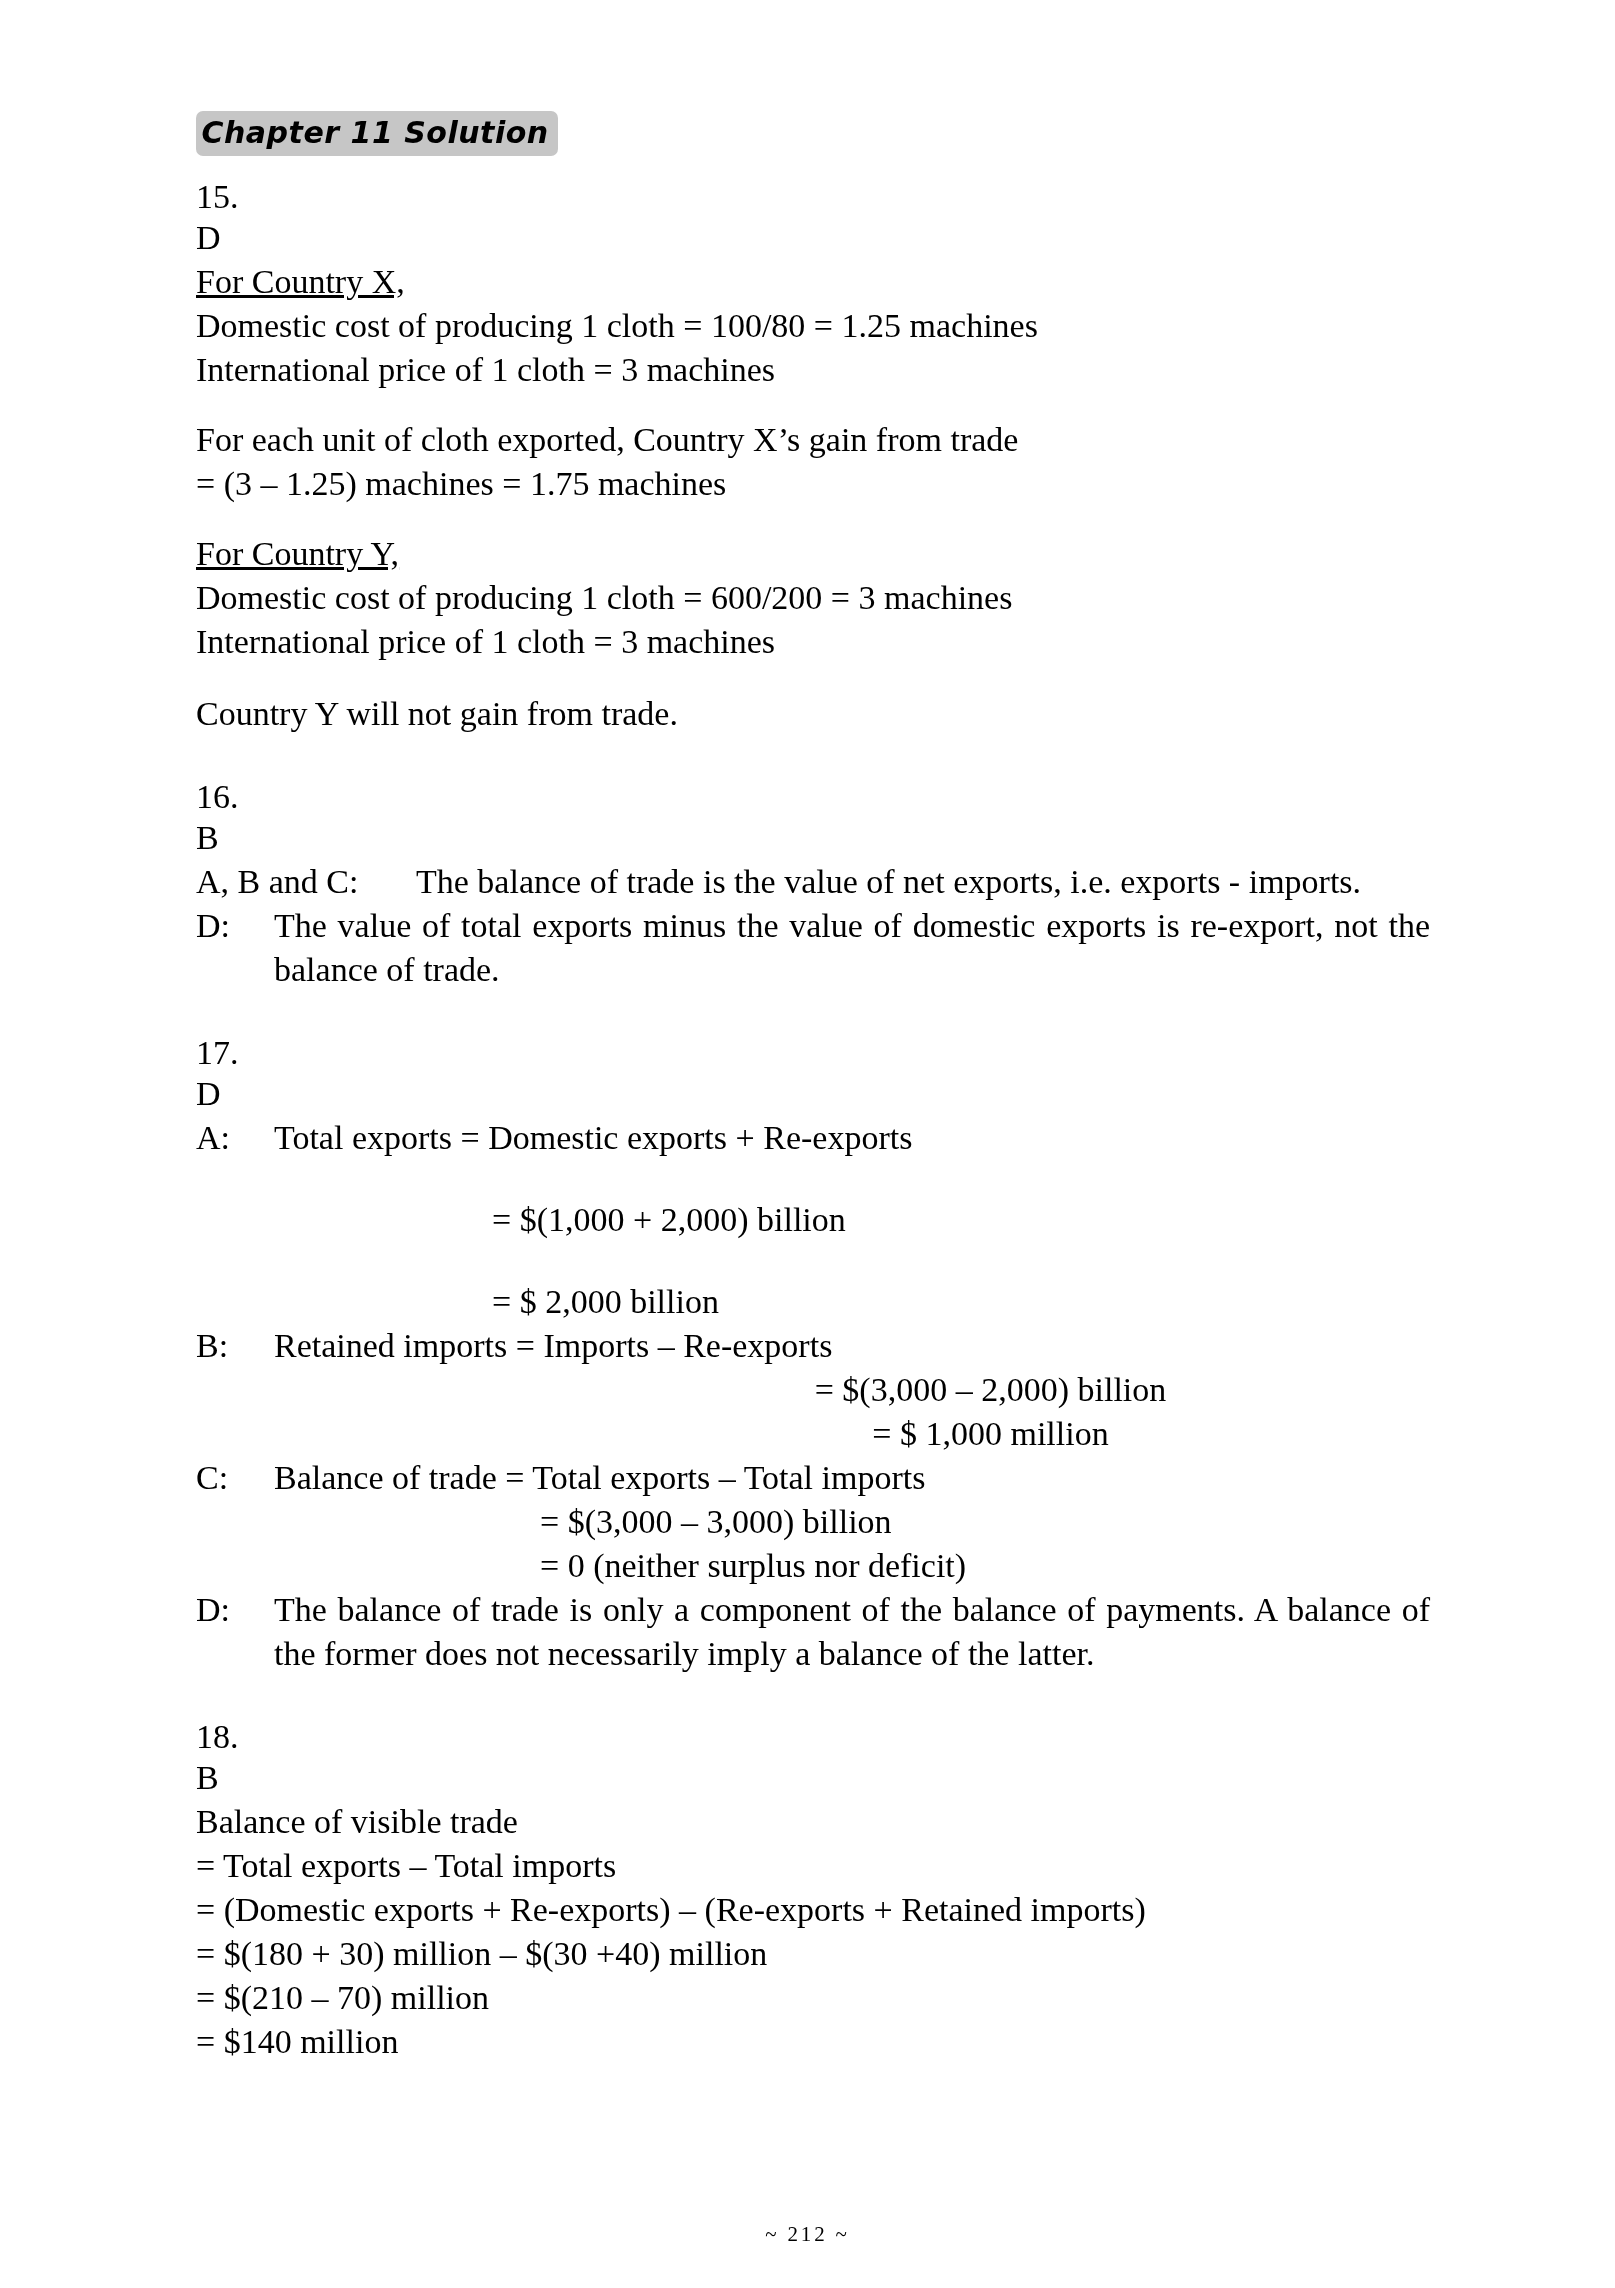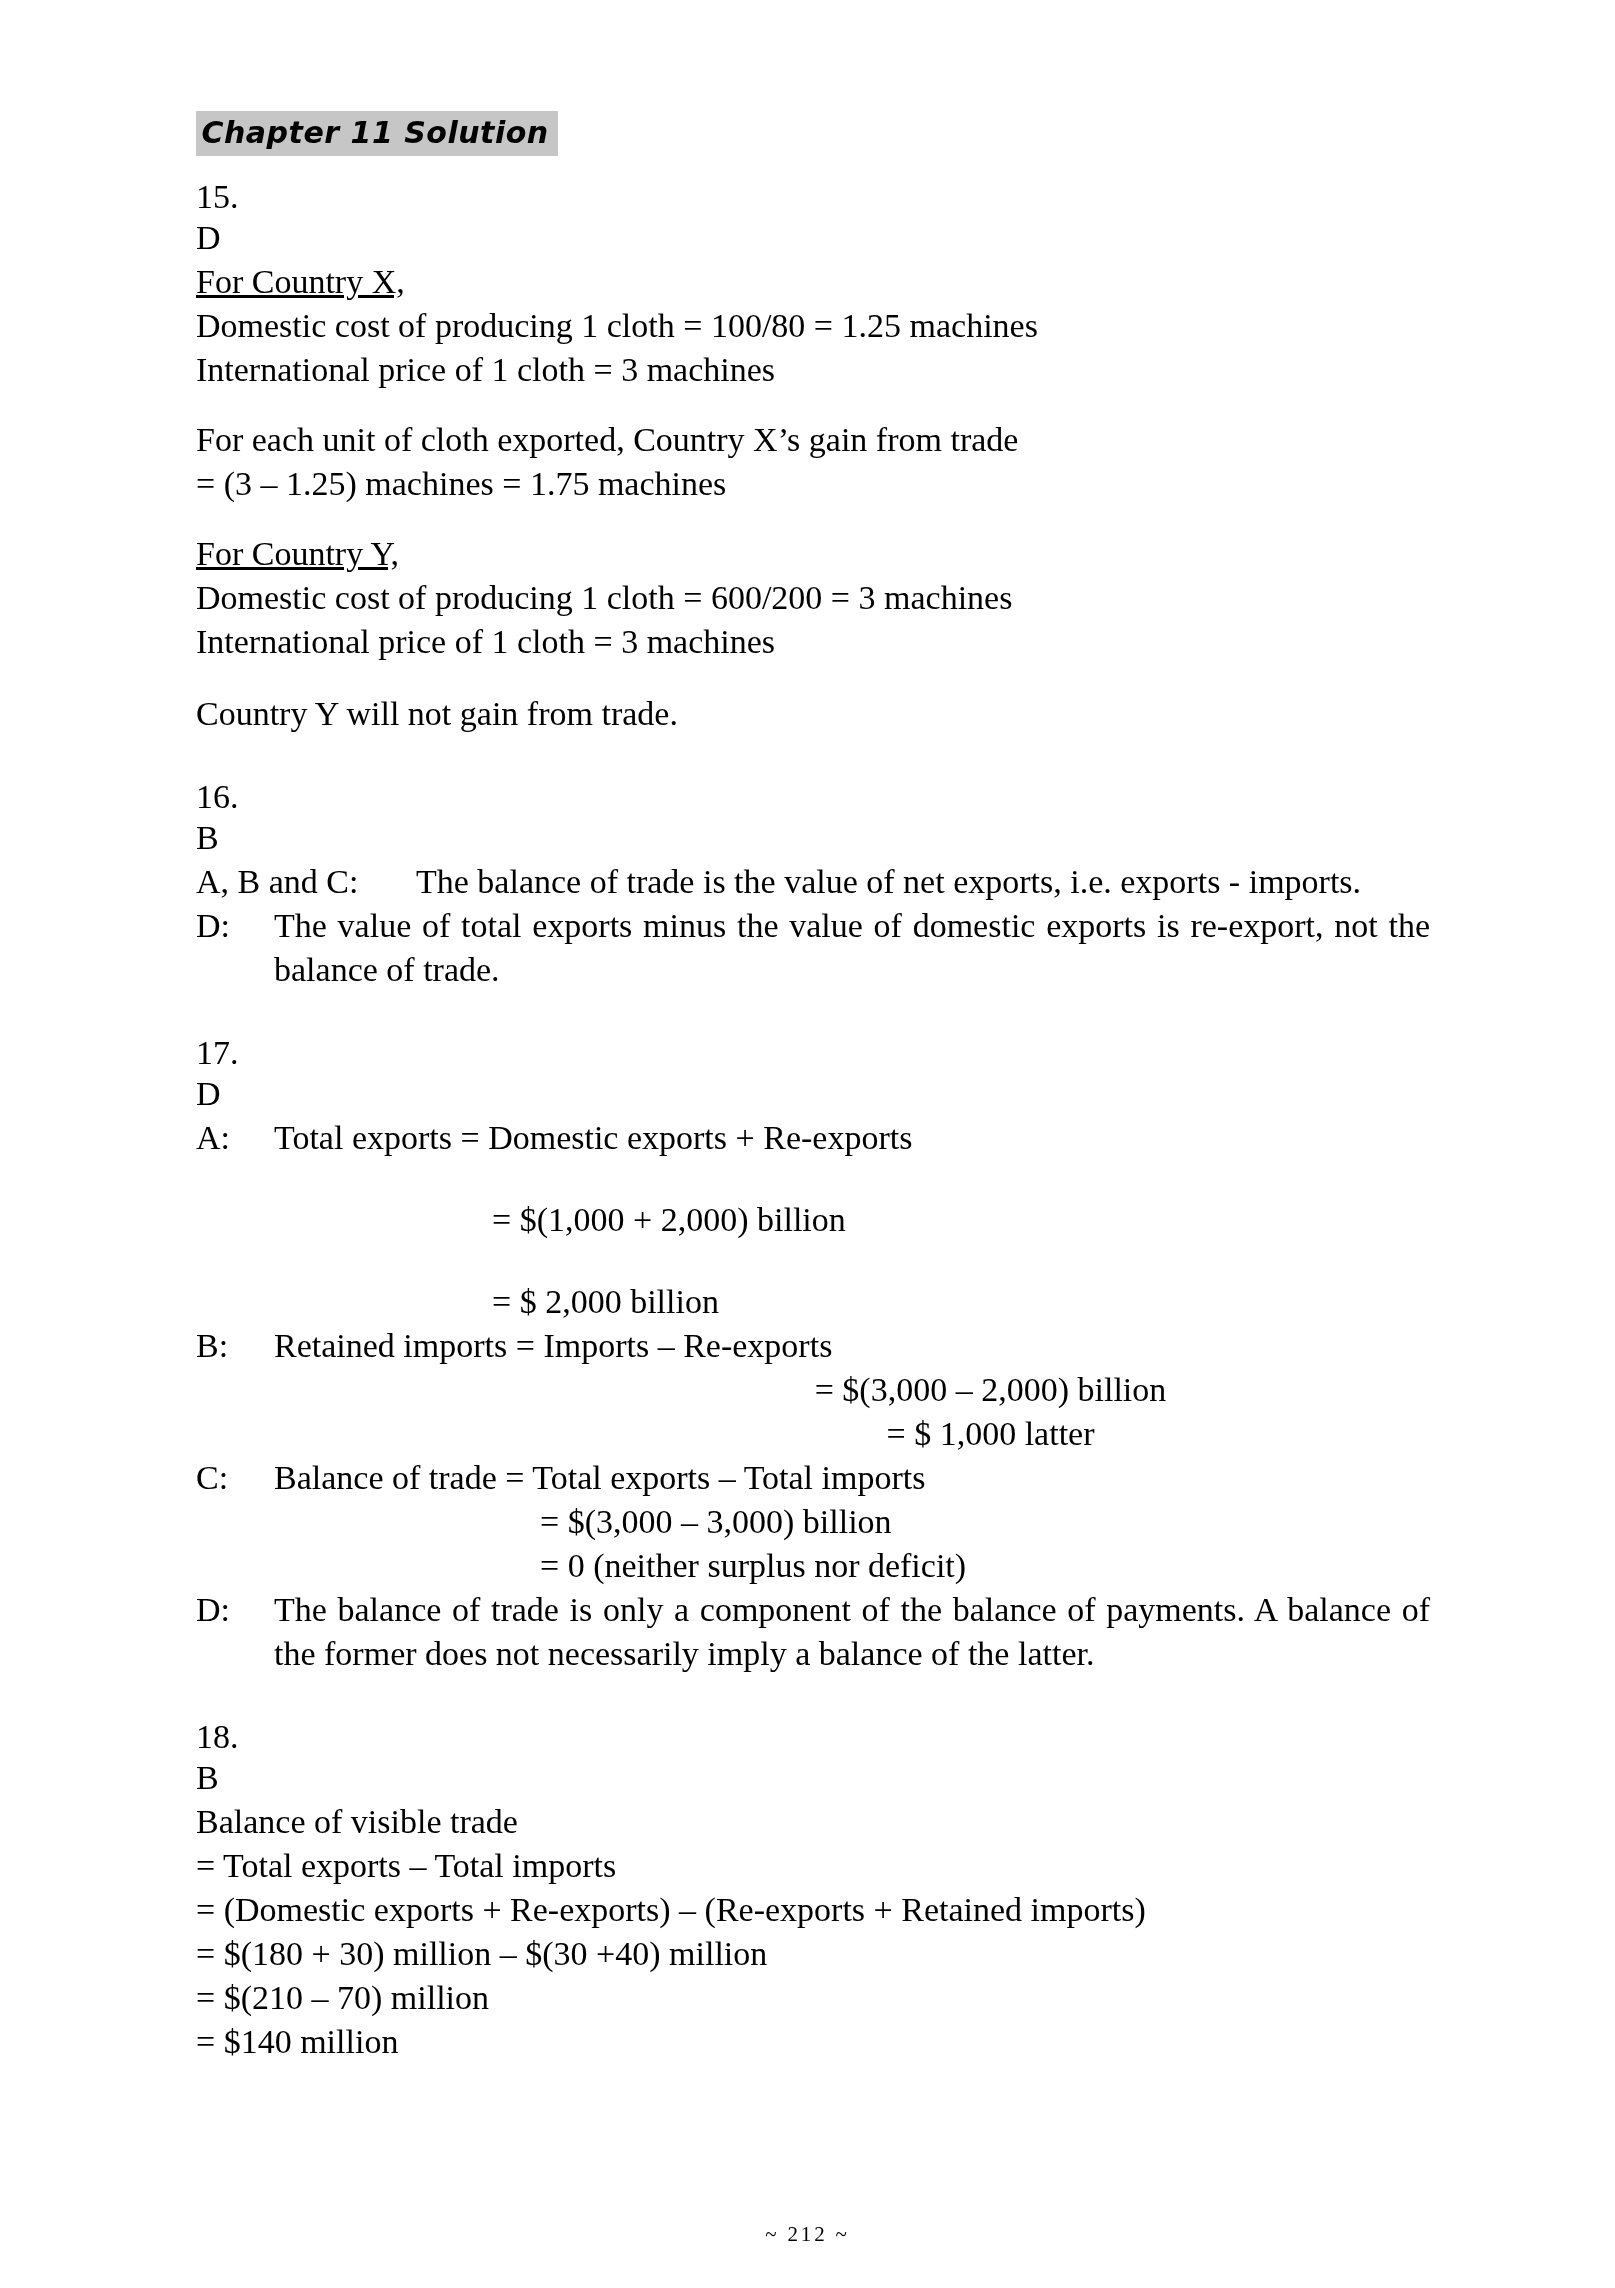--- a/index.html
+++ b/index.html
@@ -23,20 +23,21 @@
   .badge {
     display: inline-block;
     background: #c6c6c6;
     font-family: "DejaVu Sans", sans-serif;
     font-style: italic;
     font-weight: bold;
     font-size: 30px;
     line-height: 1.25;
     padding: 2.8px 9.2px 4.6px 5.5px;
     letter-spacing: 0.5px;
+    border-radius: 7px;
   }
   .q { display: flex; margin-top: 42px; flex-direction: column; }
   .q.first { margin-top: 22px; }
   .qnum { width: 79px; flex: none; }
   .qbody { flex: 1; min-width: 0; }
   .line { line-height: 44px; }
   .u { text-decoration: underline; }
   .para { margin-top: 26px; }
   .para-lg { margin-top: 28px; }
   .opt { display: flex; }
@@ -111,21 +112,21 @@
           <div class="line eq-a">= $(1,000 + 2,000) billion</div>
           <div class="line eq-a">= $ 2,000 billion</div>
         </div>
       </div>
 
       <div class="opt">
         <div class="opt-label">B:</div>
         <div class="opt-body">
           <div class="line">Retained imports = Imports – Re-exports</div>
           <div class="line eq-b">= $(3,000 – 2,000) billion</div>
-          <div class="line eq-b">= $ 1,000 latter</div>
+          <div class="line eq-b">= $ 1,000 million</div>
         </div>
       </div>
 
       <div class="opt">
         <div class="opt-label">C:</div>
         <div class="opt-body">
           <div class="line">Balance of trade = Total exports – Total imports</div>
           <div class="line eq-c">= $(3,000 – 3,000) billion</div>
           <div class="line eq-c">= 0 (neither surplus nor deficit)</div>
         </div>

